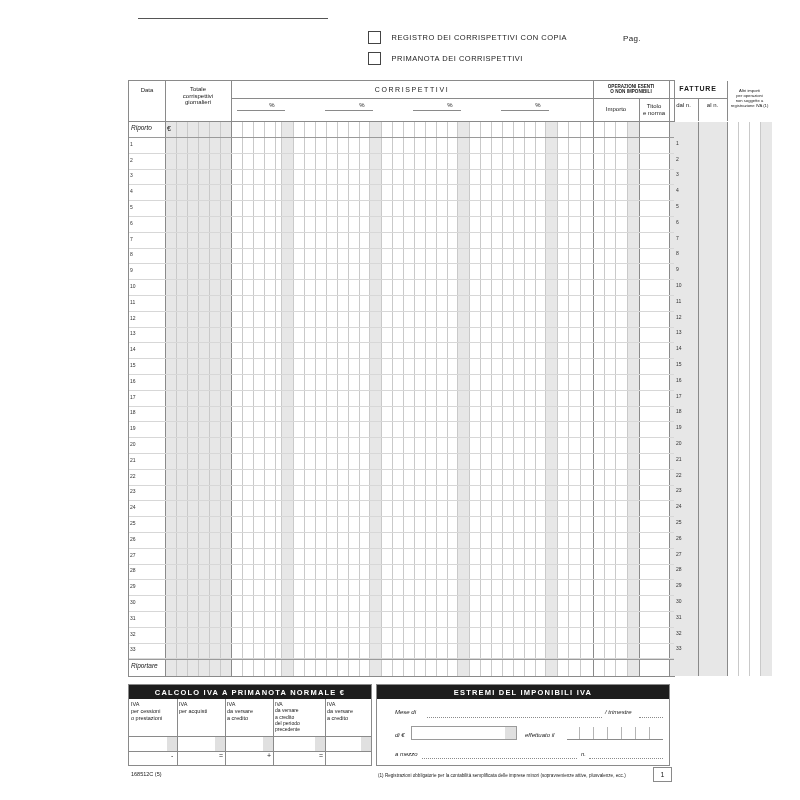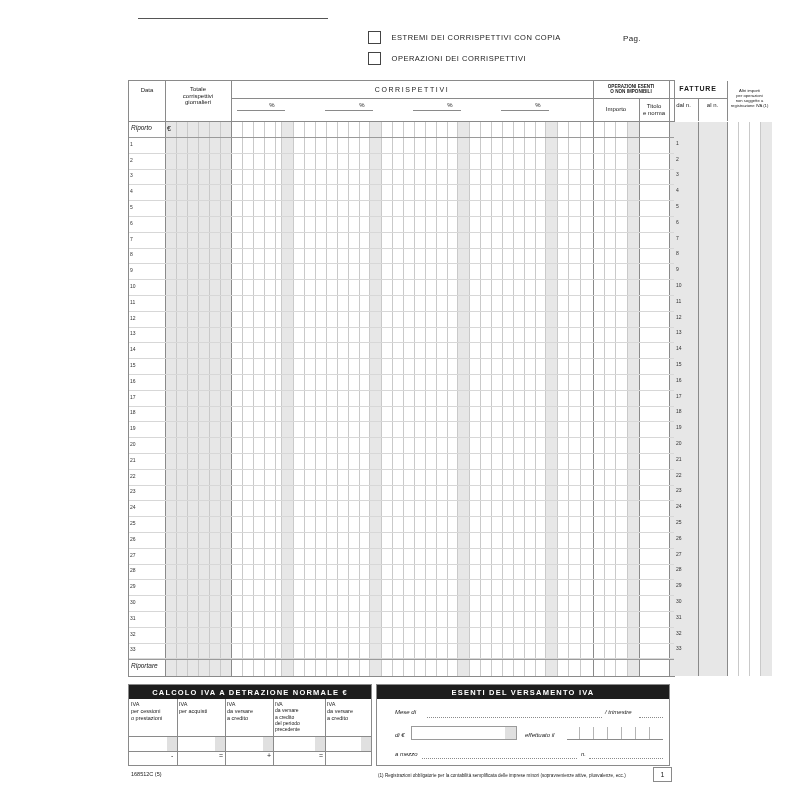--- a/index.html
+++ b/index.html
@@ -52,25 +52,25 @@
 </style>
 </head>
 <body>
 
 <div class="page">
 
   <div class="top-rule"></div>
 
   <div class="chk-row" style="left:368px;top:31px;">
     <span class="cb"></span>
-    <span class="lbl">ESTREMI DEI CORRISPETTIVI CON COPIA</span>
+    <span class="lbl">REGISTRO DEI CORRISPETTIVI CON COPIA</span>
   </div>
   <div class="chk-row" style="left:368px;top:52px;">
     <span class="cb"></span>
-    <span class="lbl">OPERAZIONI DEI CORRISPETTIVI</span>
+    <span class="lbl">PRIMANOTA DEI CORRISPETTIVI</span>
   </div>
   <div class="pag">Pag.</div>
 
   <div class="sheet">
 
     <div class="hdr">
 
       <div class="cell-t" style="left:0;top:0;width:36px;height:18px;">Data</div>
       <div class="vline" style="left:36px;"></div>
 
@@ -290,21 +290,21 @@
       <div class="sidenum" style="left: 676px; top: 550.6px;">27</div>
       <div class="sidenum" style="left: 676px; top: 566.4px;">28</div>
       <div class="sidenum" style="left: 676px; top: 582.2px;">29</div>
       <div class="sidenum" style="left: 676px; top: 598px;">30</div>
       <div class="sidenum" style="left: 676px; top: 613.8px;">31</div>
       <div class="sidenum" style="left: 676px; top: 629.6px;">32</div>
       <div class="sidenum" style="left: 676px; top: 645.4px;">33</div>
     </div>
 
   <div class="bl" style="left:128px;top:684px;width:244px;height:82px;">
-    <div class="bl-title">CALCOLO IVA A DETRAZIONE NORMALE  €</div>
+    <div class="bl-title">CALCOLO IVA A PRIMANOTA NORMALE  €</div>
     <div style="position:relative;height:67px;">
       <div class="sub" style="position:absolute;left:0;top:0;width:48px;height:30px;white-space:pre-line;">IVA
 per cessioni
 o prestazioni</div>
       <div class="vline" style="left:48px;"></div>
       <div class="sub" style="position:absolute;left:48px;top:0;width:48px;height:30px;white-space:pre-line;">IVA
 per acquisti</div>
       <div class="vline" style="left:96px;"></div>
       <div class="sub" style="position:absolute;left:96px;top:0;width:48px;height:30px;white-space:pre-line;">IVA
 da versare
@@ -330,21 +330,21 @@
       <div style="position:absolute;left:42px;top:53px;font-size:7px;">-</div>
       <div style="position:absolute;left:90px;top:53px;font-size:7px;">=</div>
       <div style="position:absolute;left:138px;top:53px;font-size:7px;">+</div>
       <div style="position:absolute;left:190px;top:53px;font-size:7px;">=</div>
 
       <div class="hline" style="top:52px;"></div>
     </div>
   </div>
 
   <div class="bl" style="left:376px;top:684px;width:294px;height:82px;">
-    <div class="bl-title">ESENTI   DEL   VERSAMENTO   IVA</div>
+    <div class="bl-title">ESTREMI   DEL   IMPONIBILI   IVA</div>
     <div style="position:relative;height:67px;">
       <div style="position:absolute;left:18px;top:10px;font-size:6px;" class="ital">Mese di</div>
       <div class="dotline" style="left:50px;top:18px;width:175px;"></div>
       <div style="position:absolute;left:228px;top:10px;font-size:6px;" class="ital">/ trimestre</div>
       <div class="dotline" style="left:262px;top:18px;width:24px;"></div>
 
       <div style="position:absolute;left:18px;top:33px;font-size:6px;" class="ital">di €</div>
       <div class="wbox" style="left:34px;top:27px;width:106px;height:14px;"></div>
       <div class="gbox" style="left:128px;top:28px;width:11px;height:12px;"></div>
 

